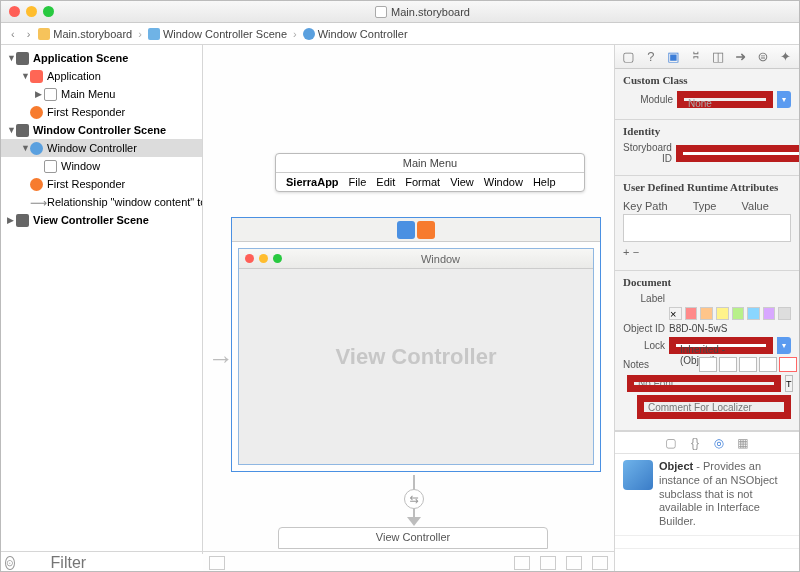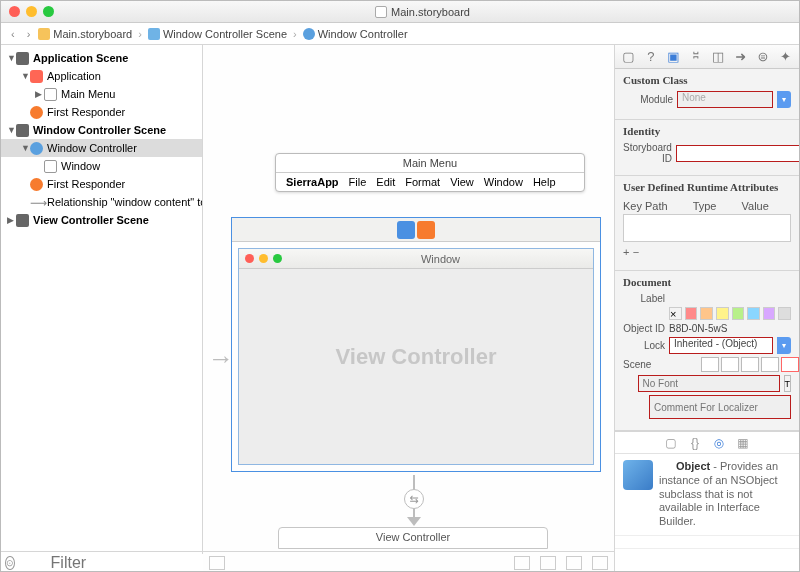--- a/index.html
+++ b/index.html
@@ -59,40 +59,40 @@
 .canvas .bottom .bt{width:16px;height:14px;border:1px solid #ccc;}
 
 .right { width:185px; background:#f3f3f3; border-left:1px solid #d6d6d6; display:flex; flex-direction:column; overflow:hidden;}
 .rtabs { height:24px; background:linear-gradient(#fcfcfc,#ededed); border-bottom:1px solid #cbcbcb; display:flex; align-items:center; justify-content:space-evenly; }
 .rtabs .t { width:18px;height:16px; color:#777; display:flex;align-items:center;justify-content:center; font-size:13px;}
 .rtabs .t.act{ color:#3b7dd8; }
 .sect { border-bottom:1px solid #d6d6d6; padding:5px 8px 8px; }
 .sect h4 { font-size:11px; font-weight:600; color:#444; margin-bottom:5px;font-family:Liberation Serif, serif; }
 .frow { display:flex; align-items:center; margin:3px 0; gap:4px; }
 .frow .lab { width:50px; text-align:right; color:#555; font-size:10px; }
-.frow .inp { flex:1; height:17px; background:#fff; border:1px solid #b91c1c; padding:0 4px; font-size:10px; color:#444; }
+.frow .inp { flex:1; height:17px; background:#fff; border:7px solid #b91c1c; padding:0 4px; font-size:10px; color:#444; }
 .frow .inp.sel { border:2px solid #5b9bf0; }
 .frow .inp.dis { background:#efefef; color:#aaa; }
 .frow .dd { width:14px; height:17px; background:#5b9bf0; border-radius:0 3px 3px 0; display:flex;align-items:center;justify-content:center;color:#fff;font-size:8px;}
 .cols { display:flex; font-size:10px; color:#555; gap:25px; padding:2px 0; }
 .plusminus { color:#666; font-size:12px; padding:3px 0;}
 .docsect .frow .lab { width:42px; }
 .swatches { display:flex; gap:3px; margin-left:46px; }
 .sw{width:13px;height:13px;border:1px solid #ccc;} 
 .alignbar { display:flex; gap:2px; margin-left:46px; }
 .ab{width:18px;height:15px;border:1px solid #bbb;background:#fff;}
 .ab.act{border:1px solid #f66;}
 .lib { flex:1; background:#fff; border-top:1px solid #d6d6d6; display:flex; flex-direction:column; }
 .libtabs { height:22px; display:flex; align-items:center; justify-content:center; gap:8px; border-bottom:1px solid #e2e2e2; }
 .libtabs .lt{width:16px;height:14px;color:#999;font-size:12px;display:flex;align-items:center;justify-content:center;}
 .libtabs .lt.act{color:#3b7dd8;}
 .litem { display:flex; padding:6px 8px; gap:6px; border-bottom:1px solid #eee;}
 .litem .li-icon{width:30px;height:30px;flex-shrink:0;}
 .litem .txt{font-size:9px;color:#666;line-height:1.25;}
-.litem .txt b{color:#333;font-weight:600;margin-left:17px;}
+.litem .txt b{color:#333;font-weight:600;}
 .cube{background:linear-gradient(135deg,#6fb3ea,#3a7cc7);border-radius:4px;}
 </style>
 </head>
 <body>
 
 <div class="titlebar">
   <div class="tl">
     <div class="dot red"></div>
     <div class="dot yel"></div>
     <div class="dot grn"></div>
@@ -288,21 +288,21 @@
       <div class="frow">
           <span class="lab">Object ID</span>
           <span style="font-size:10px;color:#444">B8D-0N-5wS</span>
         </div>
       <div class="frow">
           <span class="lab">Lock</span>
           <div class="inp" style="background:#fff">Inherited - (Object)</div>
           <div class="dd">▾</div>
         </div>
       <div class="frow">
-          <span class="lab">Scene</span>
+          <span class="lab">Notes</span>
         <div class="alignbar">
           <div class="ab"></div>
           <div class="ab"></div>
           <div class="ab"></div>
           <div class="ab"></div>
           <div class="ab act"></div>
 
         </div>
       </div>
       <div class="frow">

